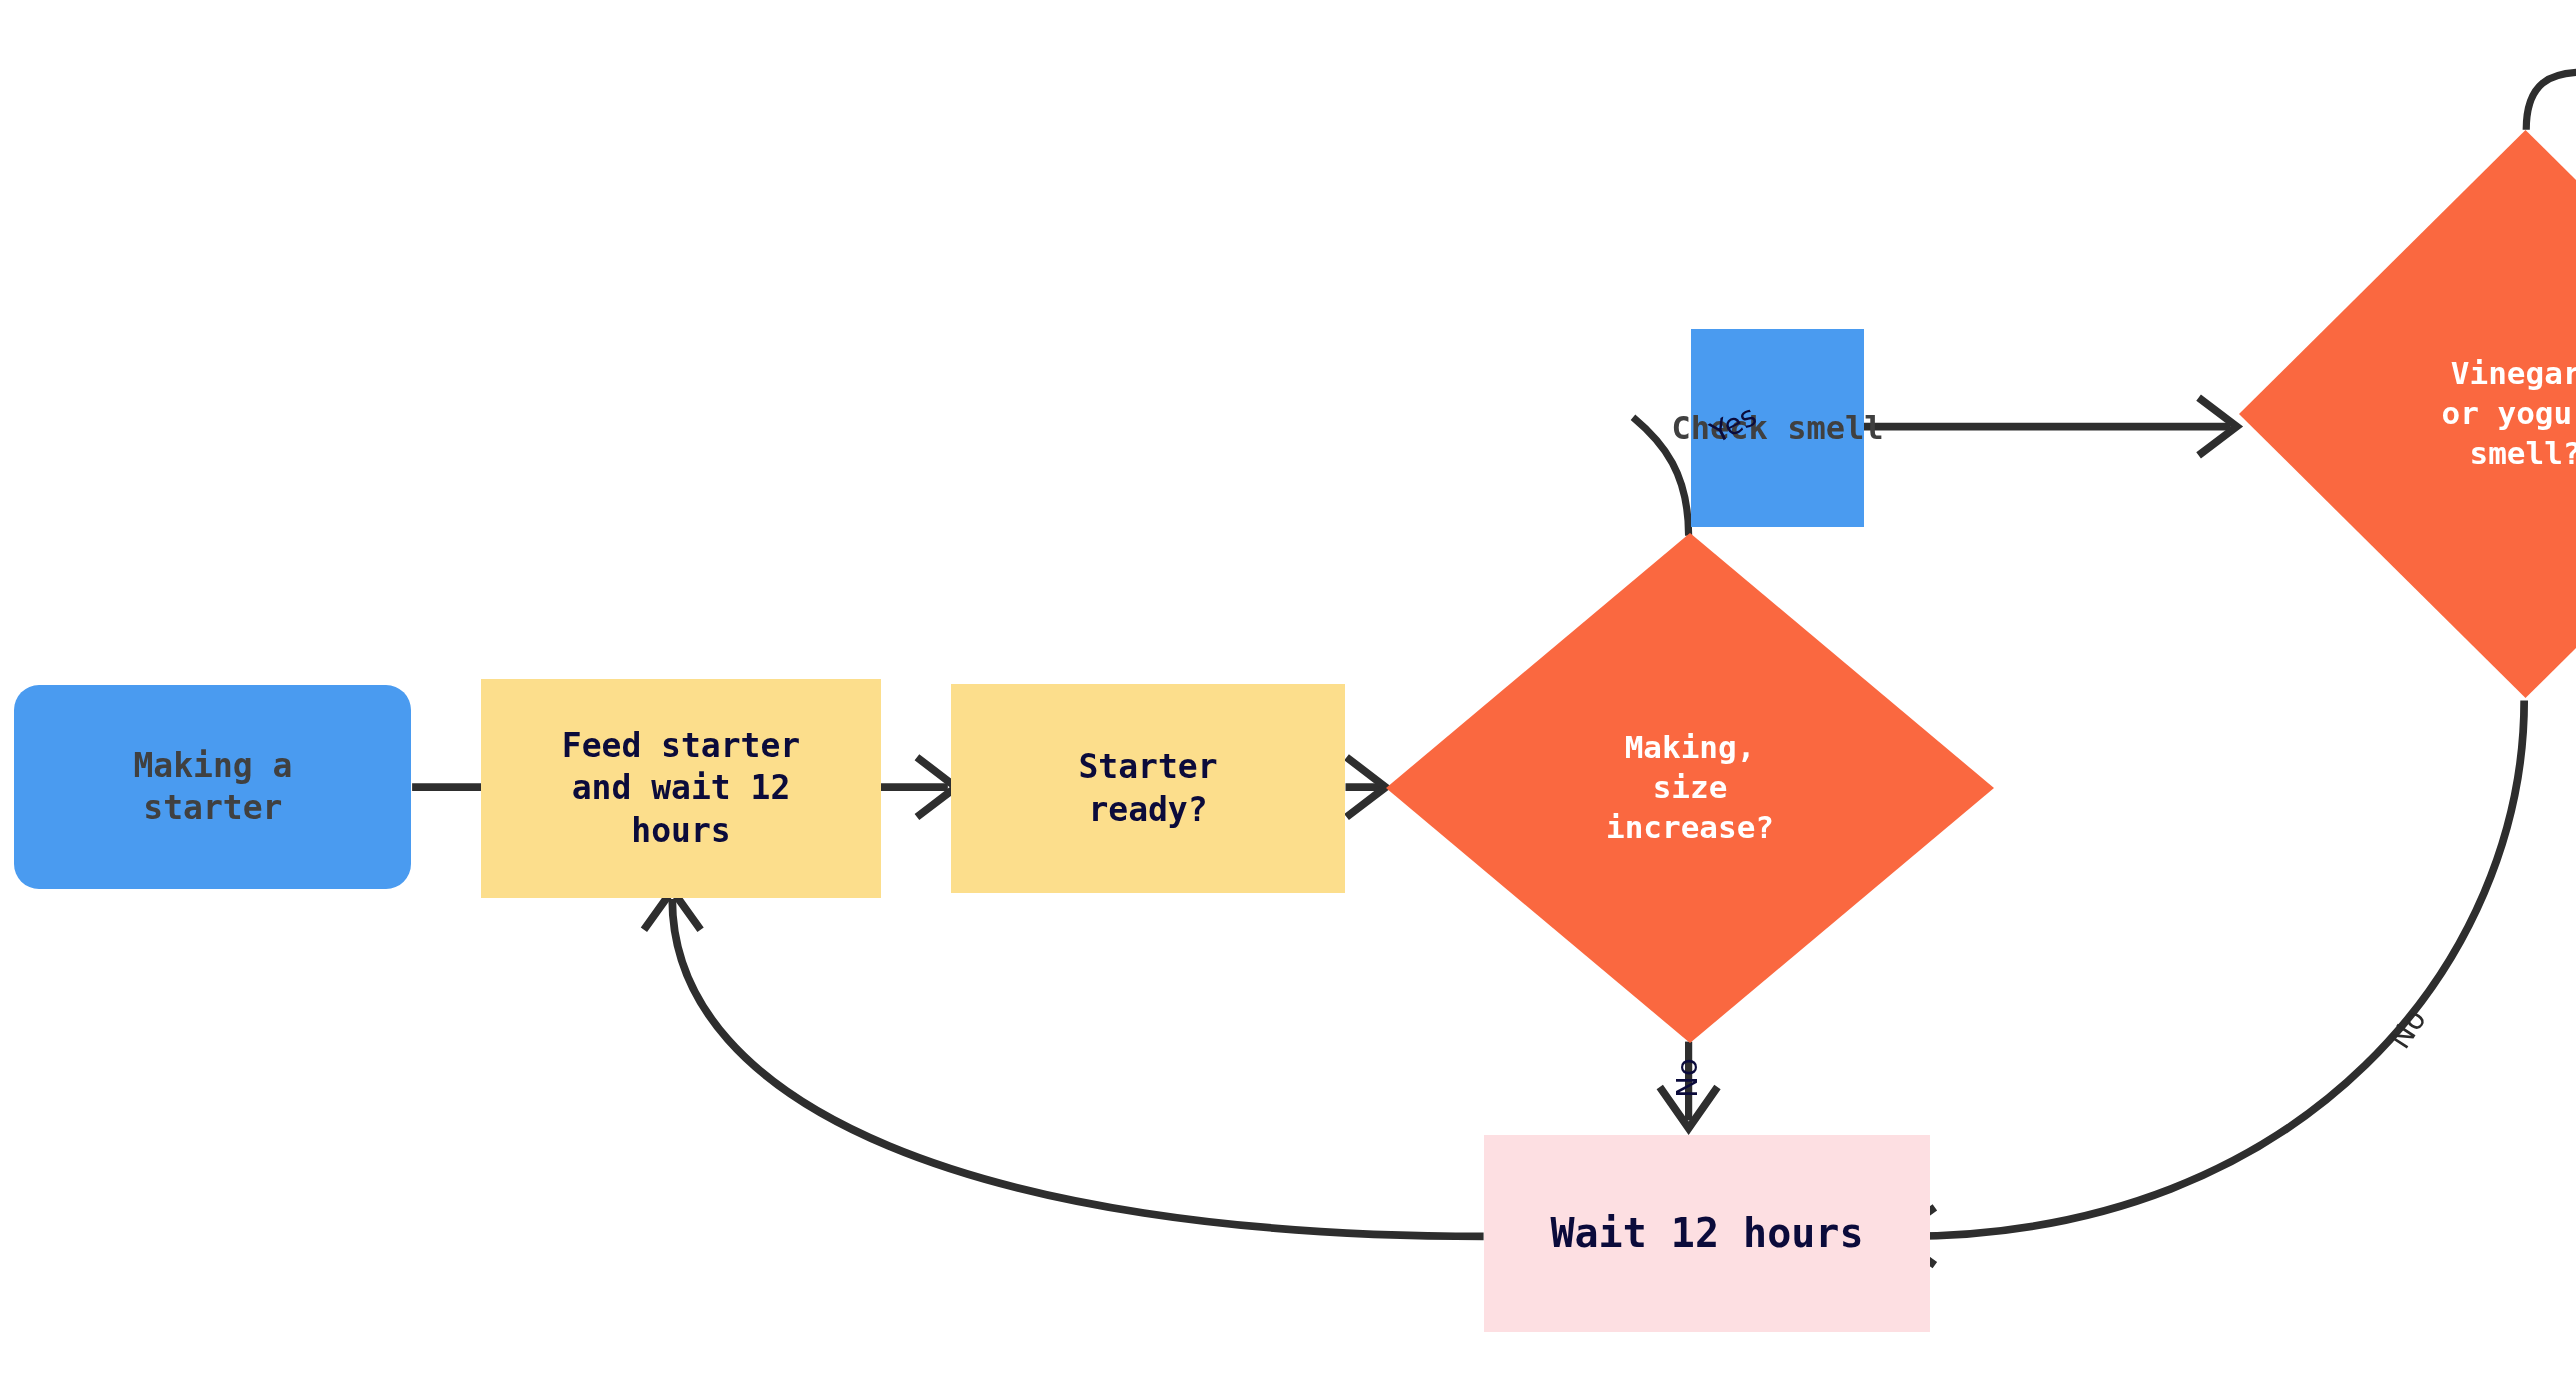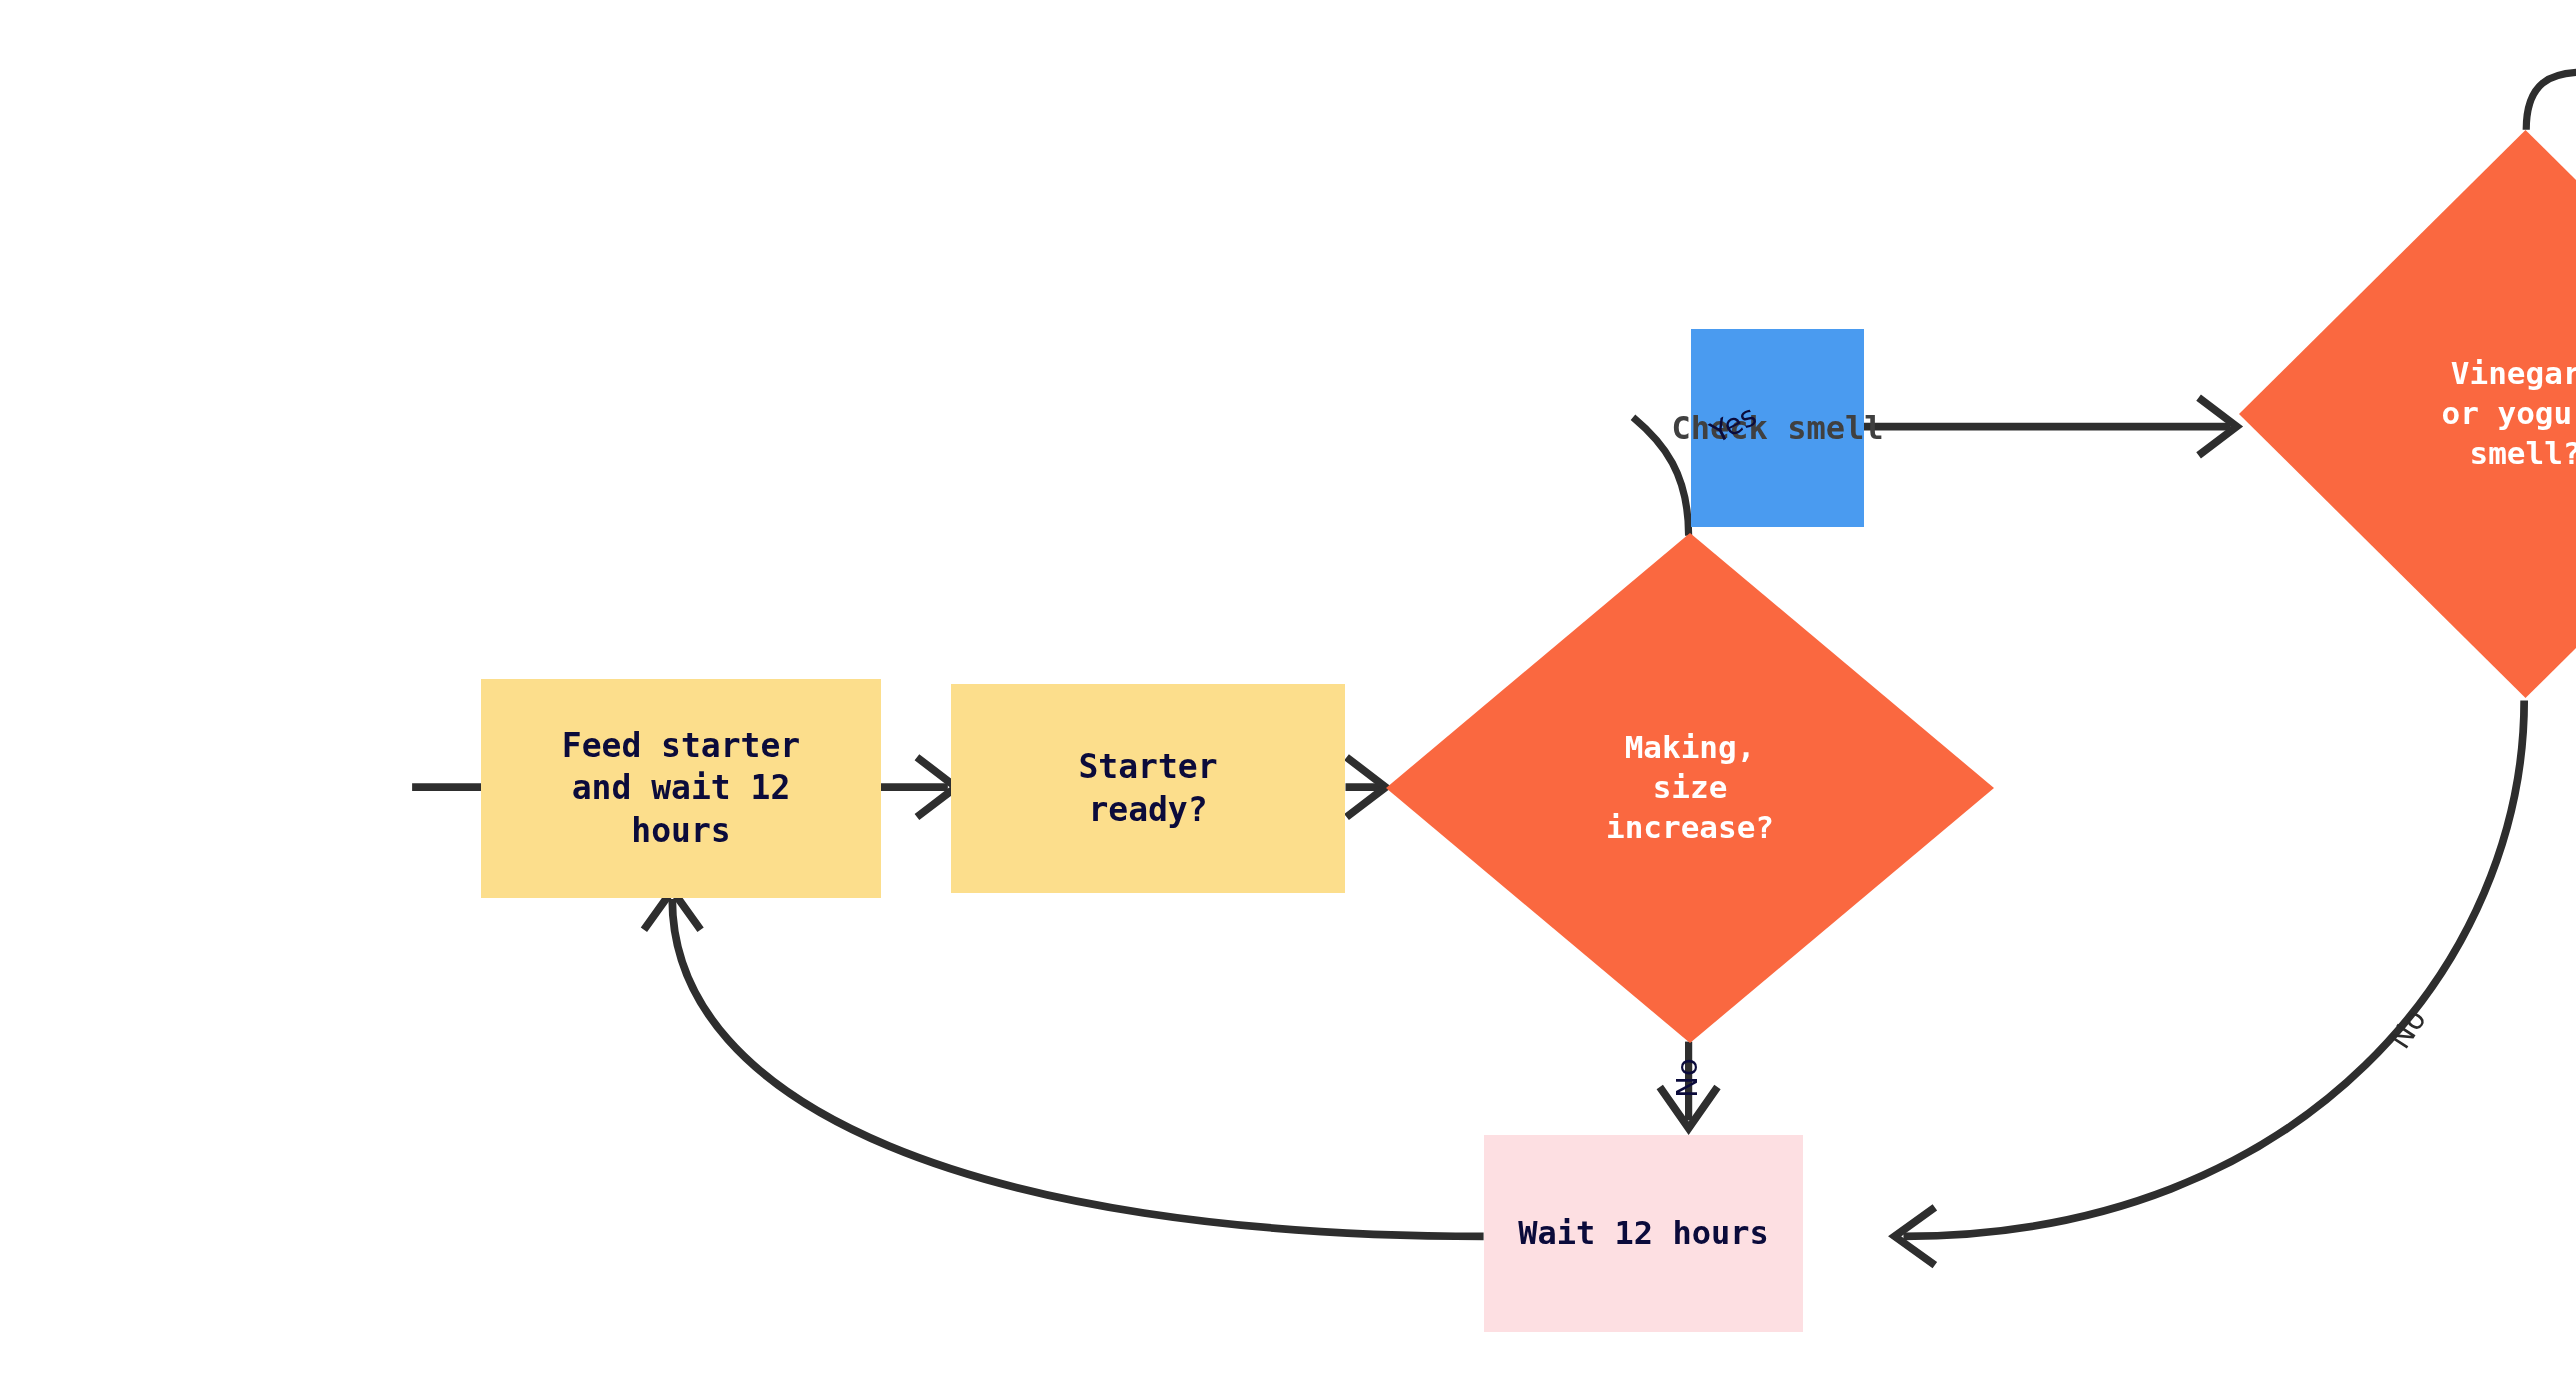--- a/index.html
+++ b/index.html
@@ -110,20 +110,24 @@
       <path stroke-width="15" d="M 3222 2110 L 3278 2190 L 3334 2110"></path>
 
       <path stroke-width="15" d="M 4900 1360 C 4900 1860 4480 2400 3695 2400"></path>
       <path stroke-width="15" d="M 3756 2344 L 3678 2400 L 3756 2456"></path>
 
       <path stroke-width="15" d="M 2880 2400 C 1900 2400 1305 2150 1305 1745"></path>
       <path stroke-width="15" d="M 1250 1805 L 1305 1728 L 1360 1805"></path>
     </g>
   </svg>
 
+  <div class="node node-rect-round fill-blue" style="left:14.4px; top:685px; width:397px; height:204px; font-size:33px; font-weight:700;">
+    <span class="node-label">Making a
+starter</span>
+  </div>
 
   <div class="node fill-yellow" style="left:481px; top:679px; width:400px; height:219px; font-size:33px; font-weight:700;">
     <span class="node-label">Feed starter
 and wait 12
 hours</span>
   </div>
 
   <div class="node fill-yellow" style="left:951px; top:684px; width:394px; height:209px; font-size:33px; font-weight:700;">
     <span class="node-label">Starter
 ready?</span>
@@ -144,21 +148,21 @@
 
   <div class="diamond-wrap" style="left:2239px; top:130px; width:573px; height:568px;">
     <div class="diamond-shape"></div>
     <div class="diamond-text" style="font-size:31px; font-weight:700;">
       <span class="node-label">Vinegary
 or yogurt
 smell?</span>
     </div>
   </div>
 
-  <div class="node fill-pink" style="left:1484px; top:1135px; width:319px; height:197px; font-size:32px; font-weight:700;">
+  <div class="node fill-pink" style="left:1484px; top:1135px; width:446px; height:197px; font-size:40px; font-weight:700;">
     <span class="node-label" style="white-space:nowrap;">Wait 12 hours</span>
   </div>
 
   <div class="edge-label" style="left:1710px; top:407px; font-size:29px; transform: rotate(-27deg);">
     <span>Yes</span>
   </div>
 
   <div class="edge-label" style="left:1667px; top:1061px; font-size:29px; transform: rotate(-90deg);">
     <span>No</span>
   </div>

